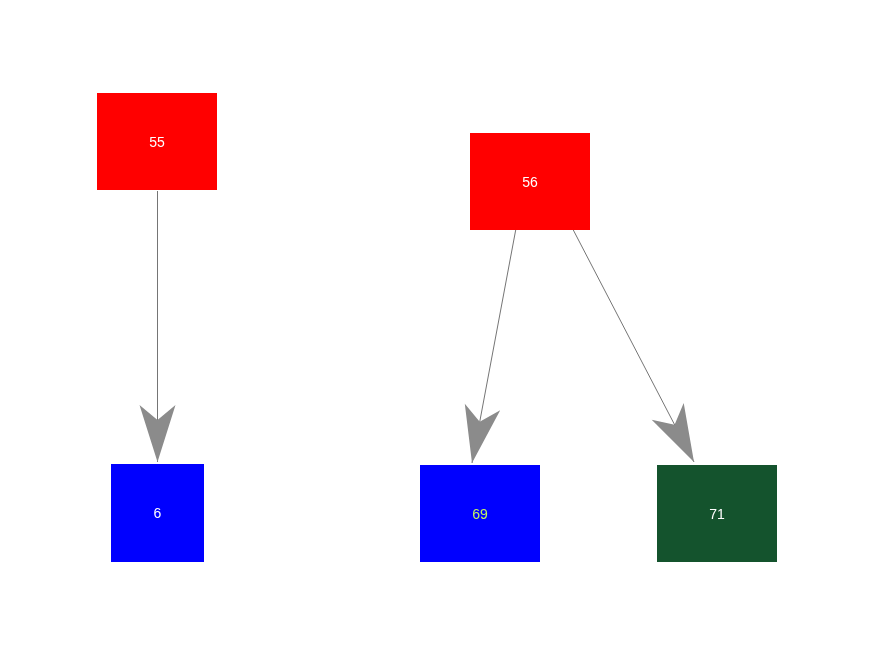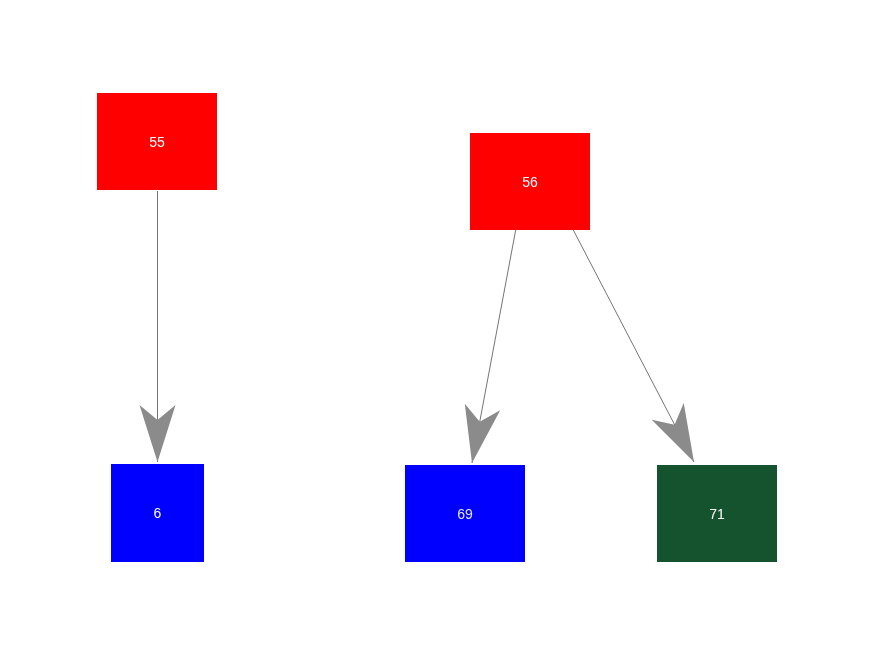--- a/index.html
+++ b/index.html
@@ -49,20 +49,20 @@
   <div id="nodes">
       <div class="node" style="left: 97px; top: 93px; width: 120px; height: 97px; background: rgb(255, 0, 0); color: rgb(255, 255, 255);">
     <span>55</span>
   </div>
       <div class="node" style="left: 470px; top: 93px; width: 120px; height: 97px; background: rgb(255, 0, 0); color: rgb(255, 255, 255); margin-top: 40px;">
     <span>56</span>
   </div>
       <div class="node" style="left: 111px; top: 464px; width: 93px; height: 98px; background: rgb(0, 0, 255); color: rgb(255, 255, 255);">
     <span>6</span>
   </div>
-      <div class="node" style="left: 405px; top: 465px; width: 120px; height: 97px; background: rgb(0, 0, 255); color: #e5e5e5;">
+      <div class="node" style="left: 420px; top: 465px; width: 120px; height: 97px; background: rgb(0, 0, 255); color: #bef264;">
     <span>69</span>
   </div>
       <div class="node" style="left: 657px; top: 465px; width: 120px; height: 97px; background: #14532d; color: rgb(255, 255, 255);">
     <span>71</span>
   </div>
     </div>
 </div>
 
 </body></html>

